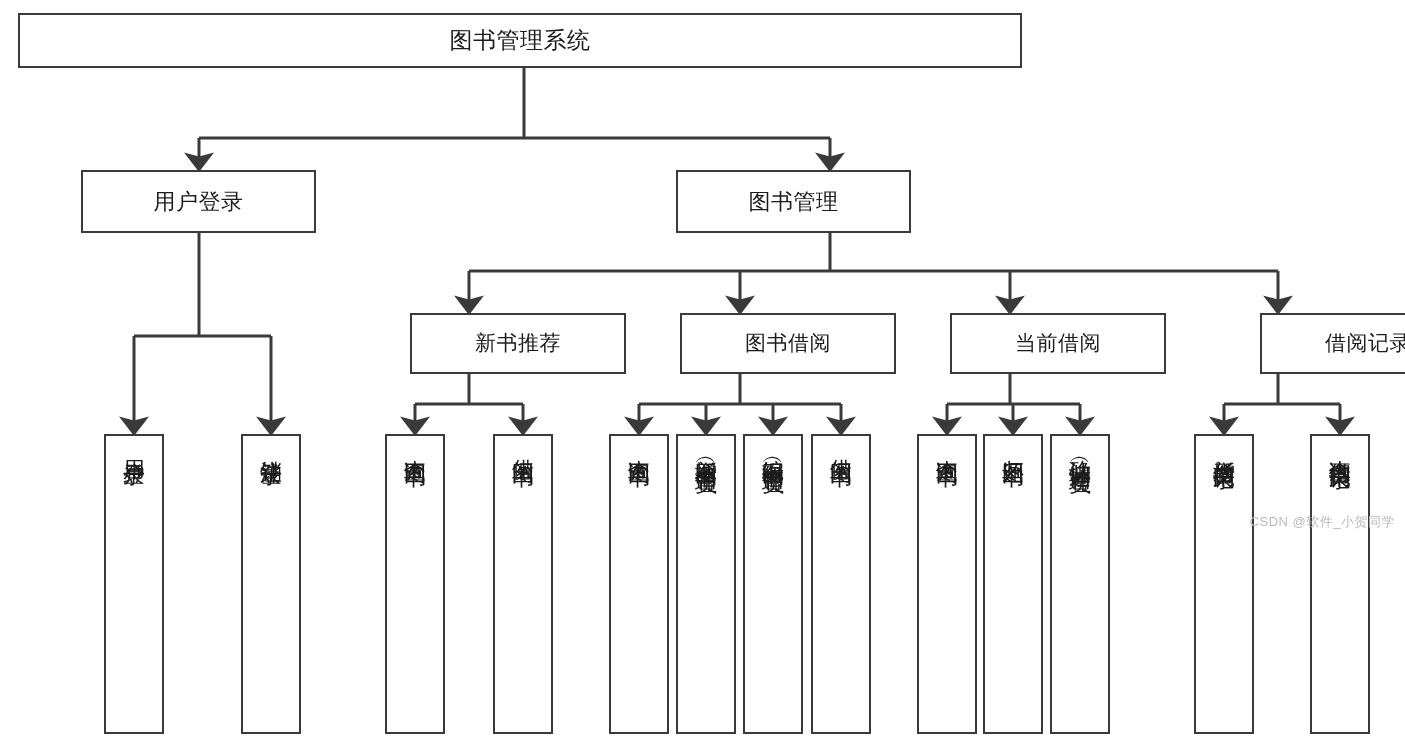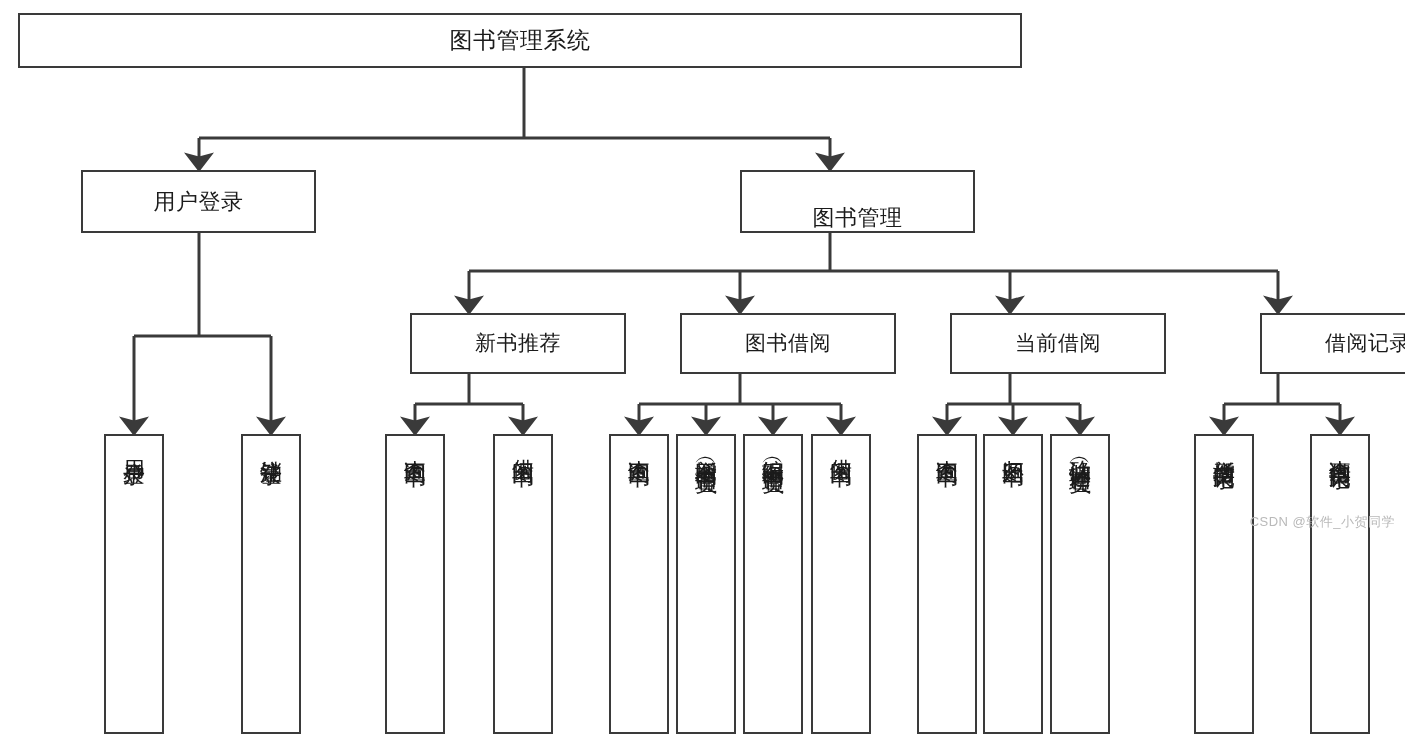--- a/index.html
+++ b/index.html
@@ -160,21 +160,21 @@
     </g>
   </svg>
 
   <div class="node horizontal" id="node-root">
     <span class="node-label">图书管理系统</span>
   </div>
 
   <div class="node horizontal level2" style="left:81px; width:235px;">
     <span class="node-label">用户登录</span>
   </div>
-  <div class="node horizontal level2" style="left:740px; width:235px;align-items:flex-end;">
+  <div class="node horizontal level2" style="left:676px; width:235px;">
     <span class="node-label">图书管理</span>
   </div>
 
   <div class="node horizontal level3" style="left:362px; width:216px;">
     <span class="node-label">新书推荐</span>
   </div>
   <div class="node horizontal level3" style="left:902px; width:216px;">
     <span class="node-label">当前借阅</span>
   </div>
   <div class="node horizontal level3" style="left:632px; width:216px;">

